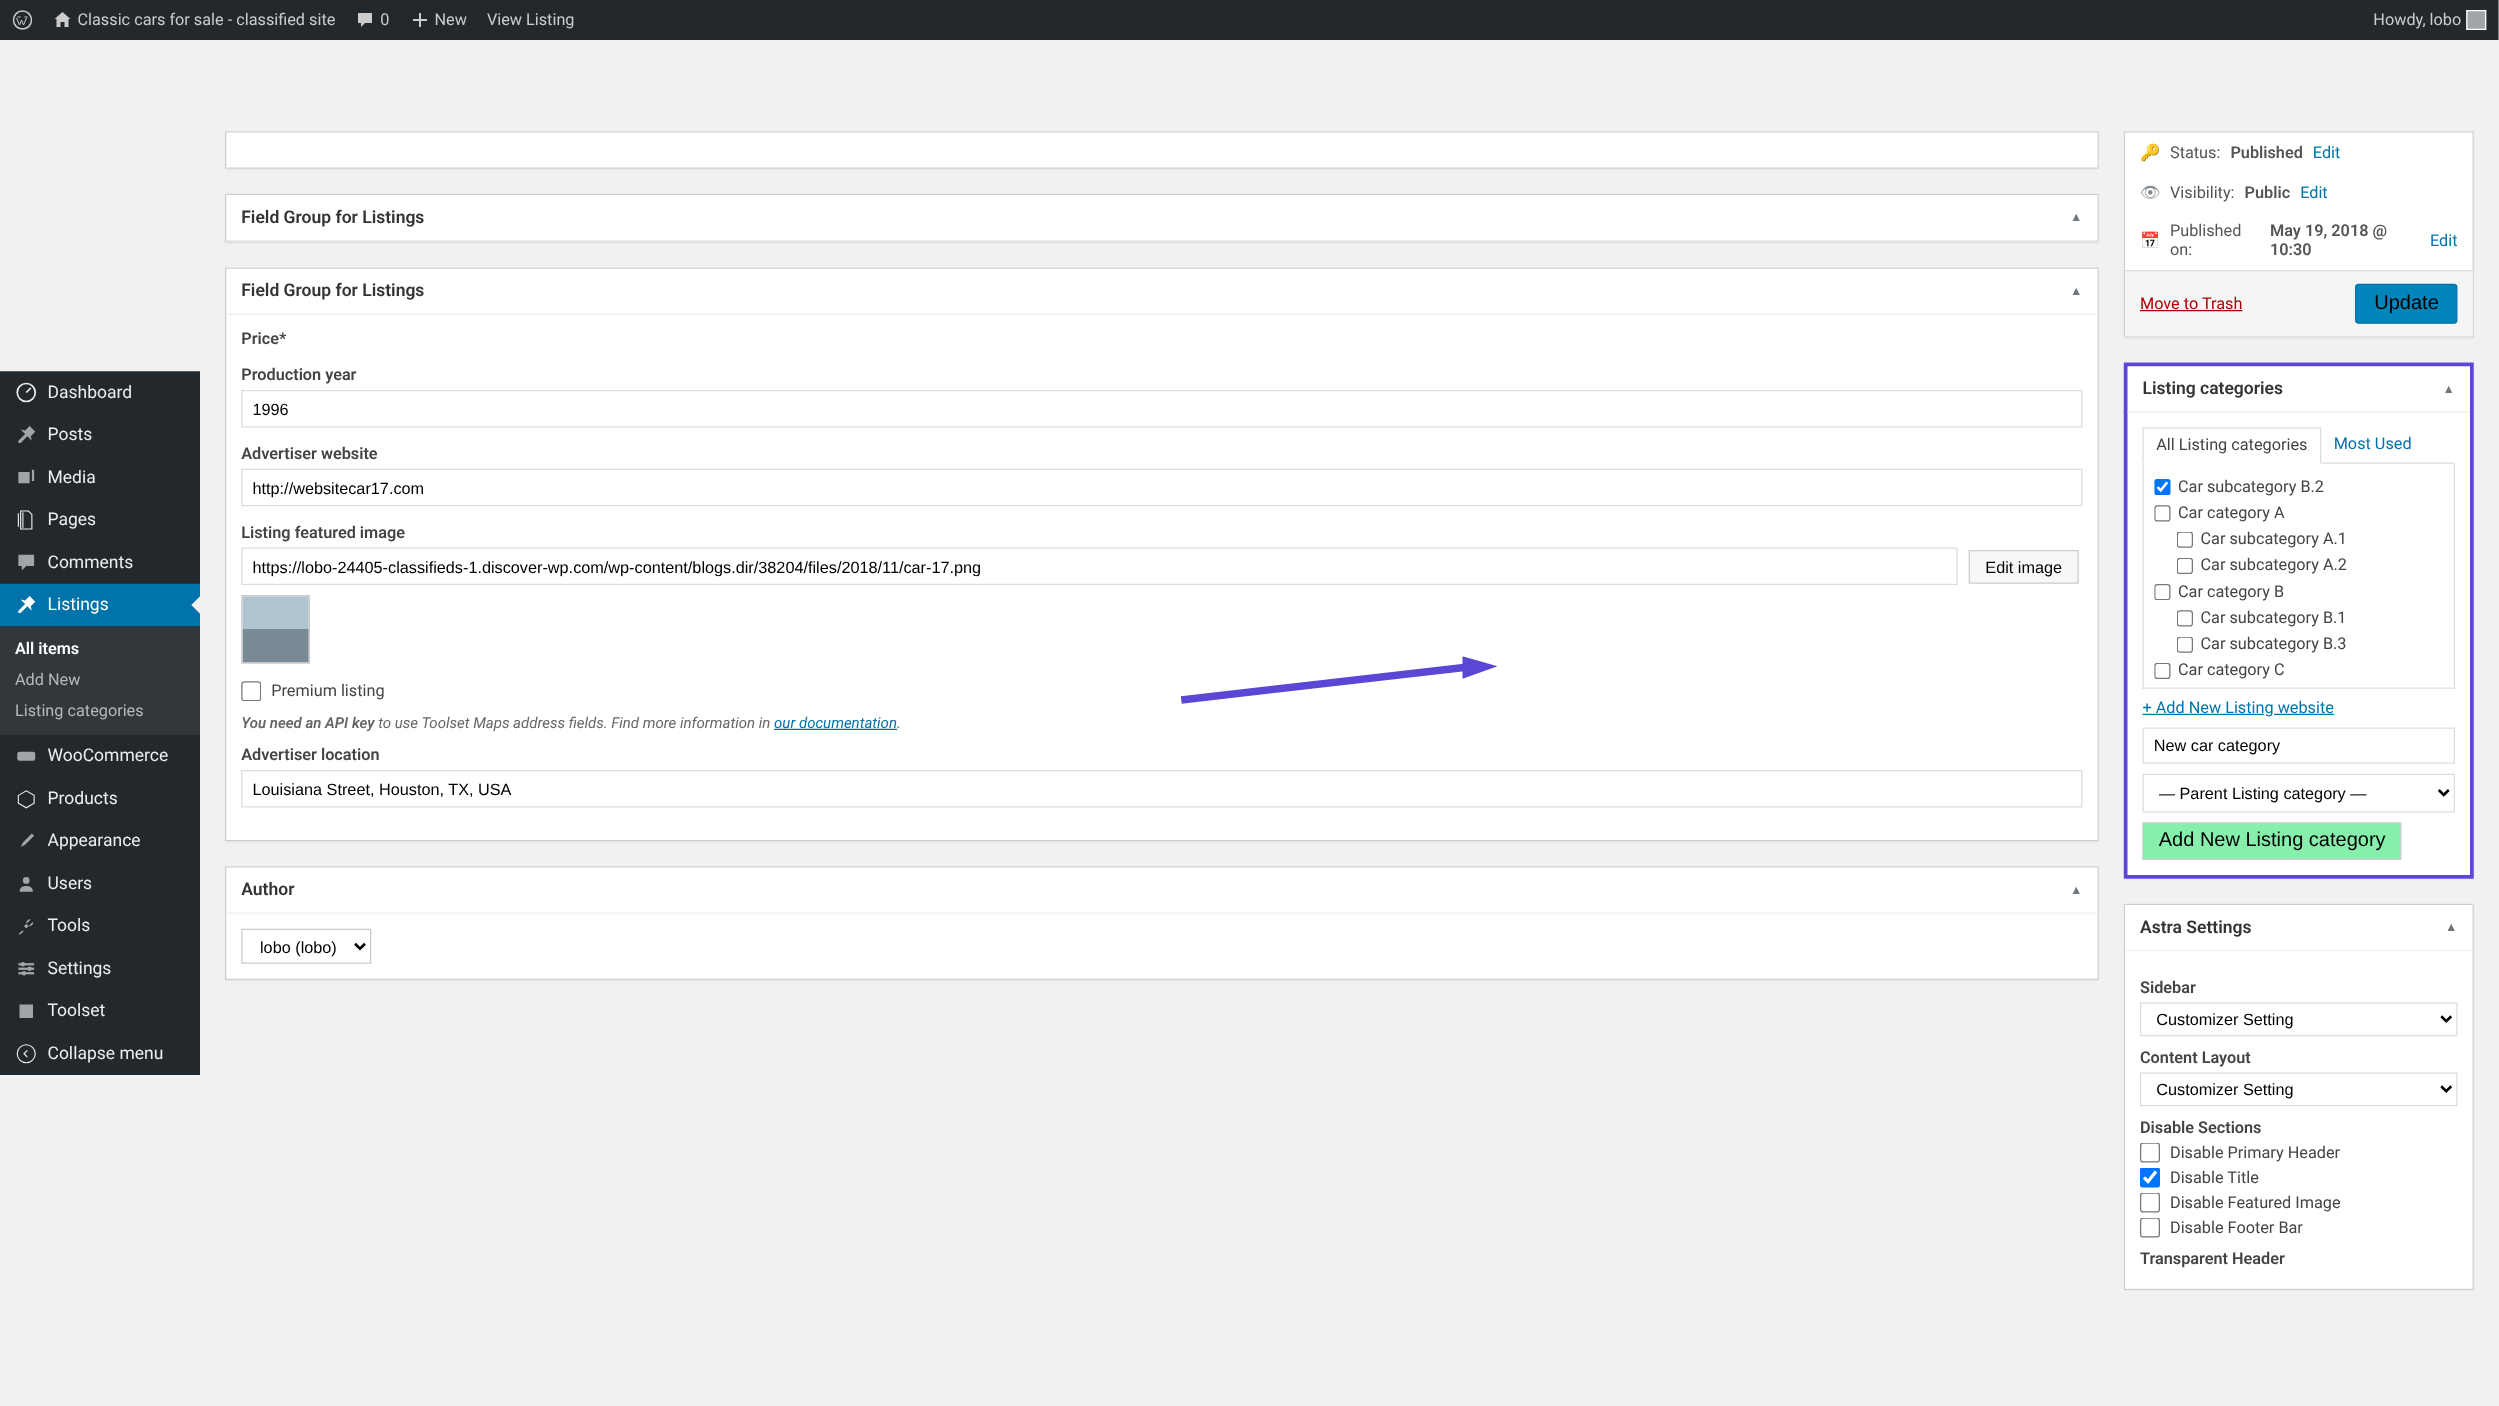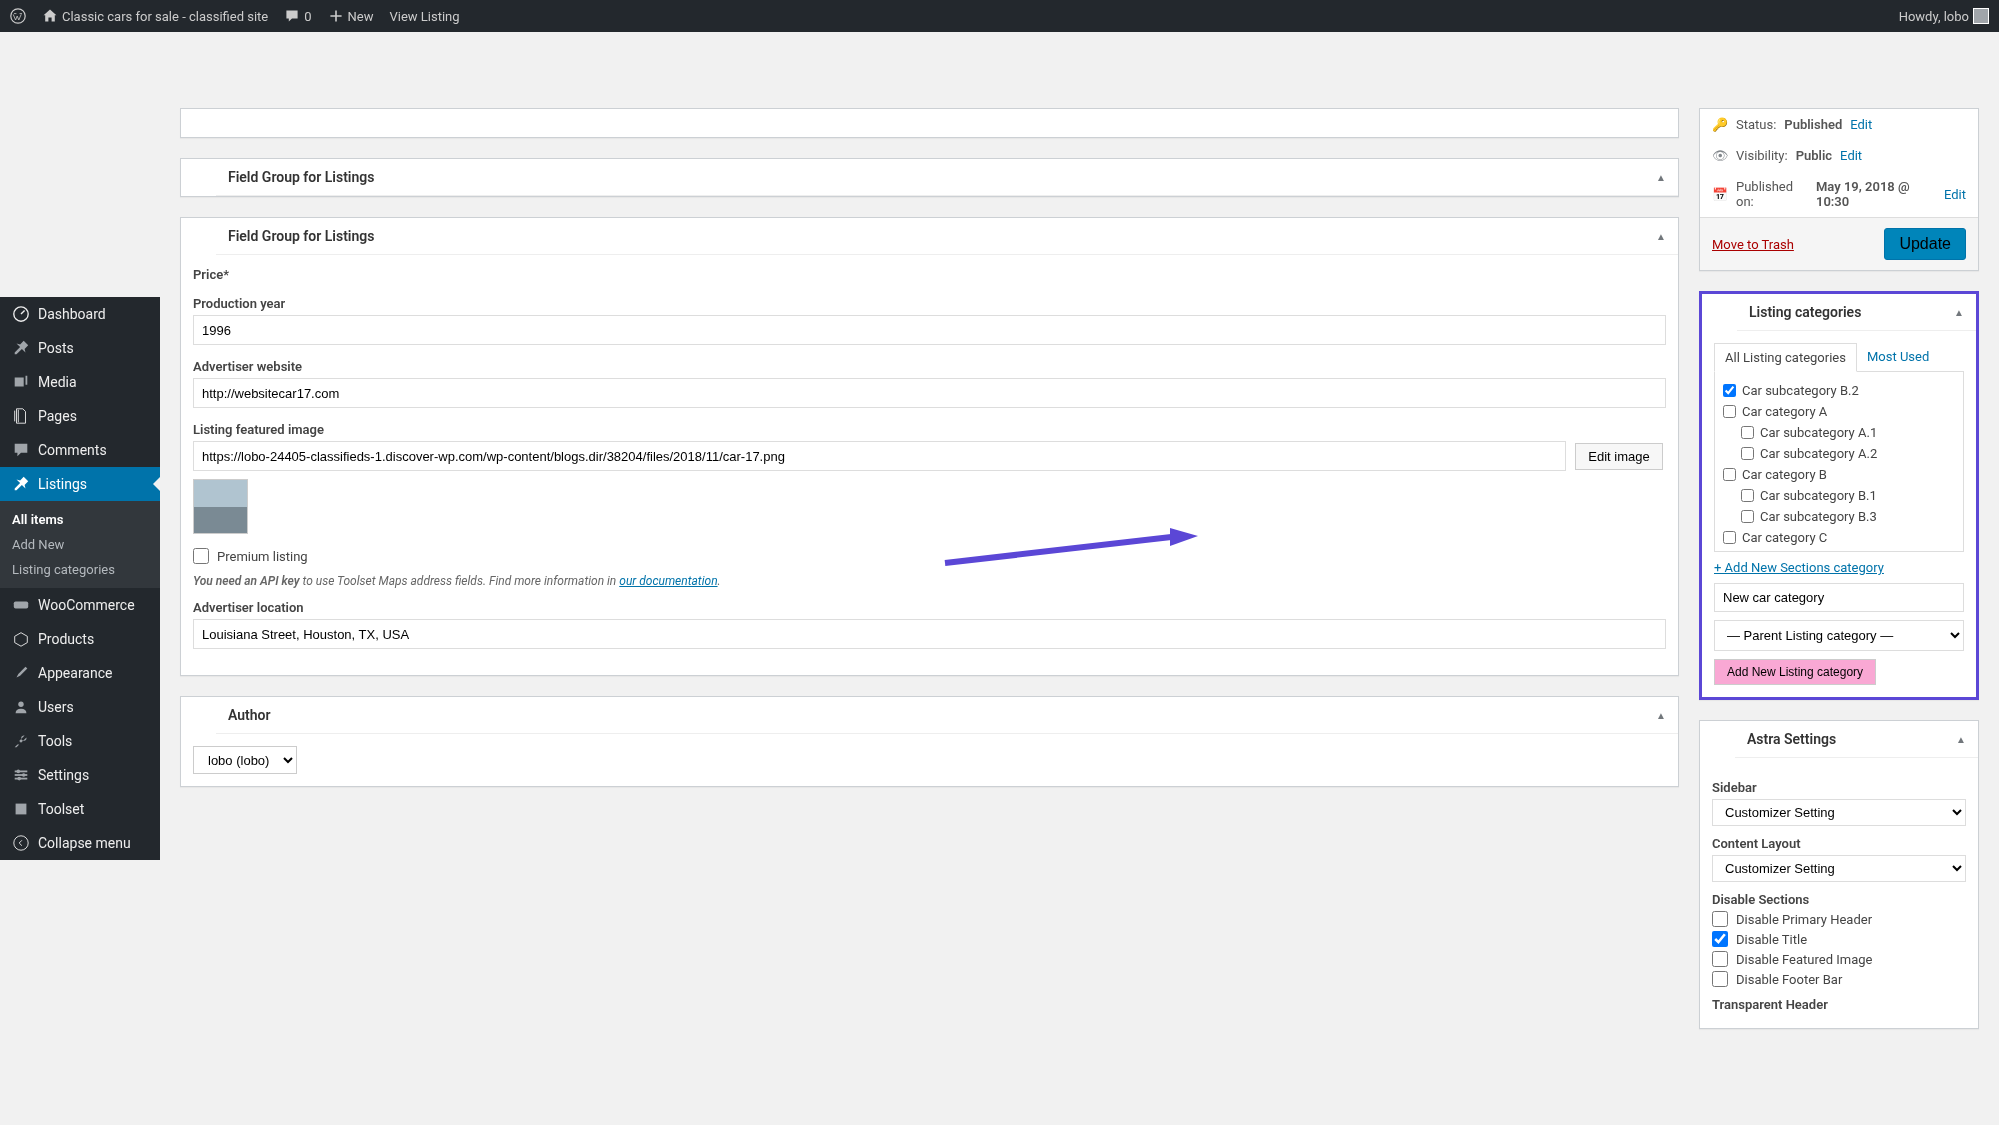--- a/index.html
+++ b/index.html
@@ -16,21 +16,21 @@
 .sidebar-item.active::after { content: ""; position: absolute; right: -1px; top: 50%; transform: translateY(-50%); border: 8px solid transparent; border-right-color: #f1f1f1; }
 .sidebar-sub { background: #32373c; padding: 6px 0; }
 .sidebar-sub-item { display: block; padding: 5px 12px; color: #b4b9be; font-size: 13px; cursor: pointer; }
 .sidebar-sub-item.active { color: #fff; font-weight: 600; }
 .sidebar-icon { width: 18px; height: 18px; fill: #a0a5aa; flex-shrink: 0; }
 .sidebar-item.active .sidebar-icon { fill: #fff; }
 .content { flex: 1; padding: 10px 20px; display: flex; gap: 20px; }
 .main-col { flex: 1; min-width: 0; }
 .side-col { width: 280px; flex-shrink: 0; }
 .postbox { background: #fff; border: 1px solid #ccd0d4; margin-bottom: 20px; box-shadow: 0 1px 1px rgba(0,0,0,.04); }
-.postbox-header { display: flex; align-items: center; justify-content: space-between; padding: 10px 12px; border-bottom: 1px solid #eee; margin-left: 35px; }
+.postbox-header { display: flex; align-items: center; justify-content: space-between; padding: 10px 12px; border-bottom: 1px solid #eee; }
 .postbox-title { font-size: 14px; font-weight: 600; color: #333; }
 .toggle-arrow { color: #72777c; font-size: 10px; cursor: pointer; }
 .postbox-body { padding: 12px; }
 .form-row { margin-bottom: 14px; }
 .form-label { font-weight: 600; font-size: 13px; display: block; margin-bottom: 4px; }
 .form-input { width: 100%; padding: 5px 8px; border: 1px solid #ddd; background: #fff; font-size: 13px; height: 30px; }
 .form-input.with-btn { width: calc(100% - 100px); display: inline-block; }
 .edit-img-btn { display: inline-block; padding: 5px 12px; border: 1px solid #ccc; background: #f7f7f7; font-size: 13px; margin-left: 6px; cursor: pointer; }
 .thumb { width: 55px; height: 55px; background: linear-gradient(180deg,#b0c4d0 50%,#7a8a94 50%); border: 1px solid #ccc; margin-top: 8px; }
 .checkbox-row { display: flex; align-items: center; gap: 8px; margin-top: 12px; }
@@ -48,21 +48,21 @@
 .cat-tabs { display: flex; border-bottom: 1px solid #ddd; }
 .cat-tab { padding: 6px 10px; font-size: 13px; cursor: pointer; }
 .cat-tab.active { border: 1px solid #ddd; border-bottom: 1px solid #fff; margin-bottom: -1px; background: #fff; }
 .cat-tab:not(.active) { color: #0073aa; }
 .cat-list { max-height: 180px; overflow-y: auto; border: 1px solid #ddd; border-top: none; padding: 8px; }
 .cat-item { display: flex; align-items: center; gap: 6px; padding: 3px 0; font-size: 13px; }
 .cat-item.indent-1 { padding-left: 18px; }
 .add-cat-link { color: #0073aa; text-decoration: underline; font-size: 13px; display: block; padding: 8px 0; cursor: pointer; }
 .cat-input { width: 100%; padding: 6px 8px; border: 1px solid #ddd; font-size: 13px; margin-bottom: 8px; }
 .cat-select { width: 100%; padding: 6px 8px; border: 1px solid #ddd; font-size: 13px; margin-bottom: 8px; background: #fff; }
-.cat-add-btn { padding: 5px 12px; border: 1px solid #ccc; background: #f9a8d4; font-size: 12px; cursor: pointer; }
+.cat-add-btn { padding: 5px 12px; border: 1px solid #ccc; background: #86efac; font-size: 16px; cursor: pointer; }
 .sec-label { font-weight: 600; font-size: 13px; margin: 10px 0 4px; display: block; }
 .astra-select { width: 100%; padding: 4px 8px; border: 1px solid #ddd; font-size: 13px; background: #fff; }
 .arrow-svg { position: absolute; z-index: 10; }
 .bold { font-weight: 600; }
 </style>
 </head>
 <body>
 
 <div class="adminbar">
   <div class="adminbar-left">
@@ -333,21 +333,21 @@
               </div>
               <div class="cat-item indent-1">
                 <input type="checkbox" style="">
                 <span>Car subcategory B.3</span>
               </div>
               <div class="cat-item">
                 <input type="checkbox" style="">
                 <span>Car category C</span>
               </div>
             </div>
-          <a class="add-cat-link">+ Add New Sections category</a>
+          <a class="add-cat-link">+ Add New Listing website</a>
           <input class="cat-input" value="New car category" style="">
           <select class="cat-select">
             <option>— Parent Listing category —</option>
           </select>
           <button class="cat-add-btn">Add New Listing category</button>
         </div>
       </div>
 
       <div class="postbox">
         <div class="postbox-header">

